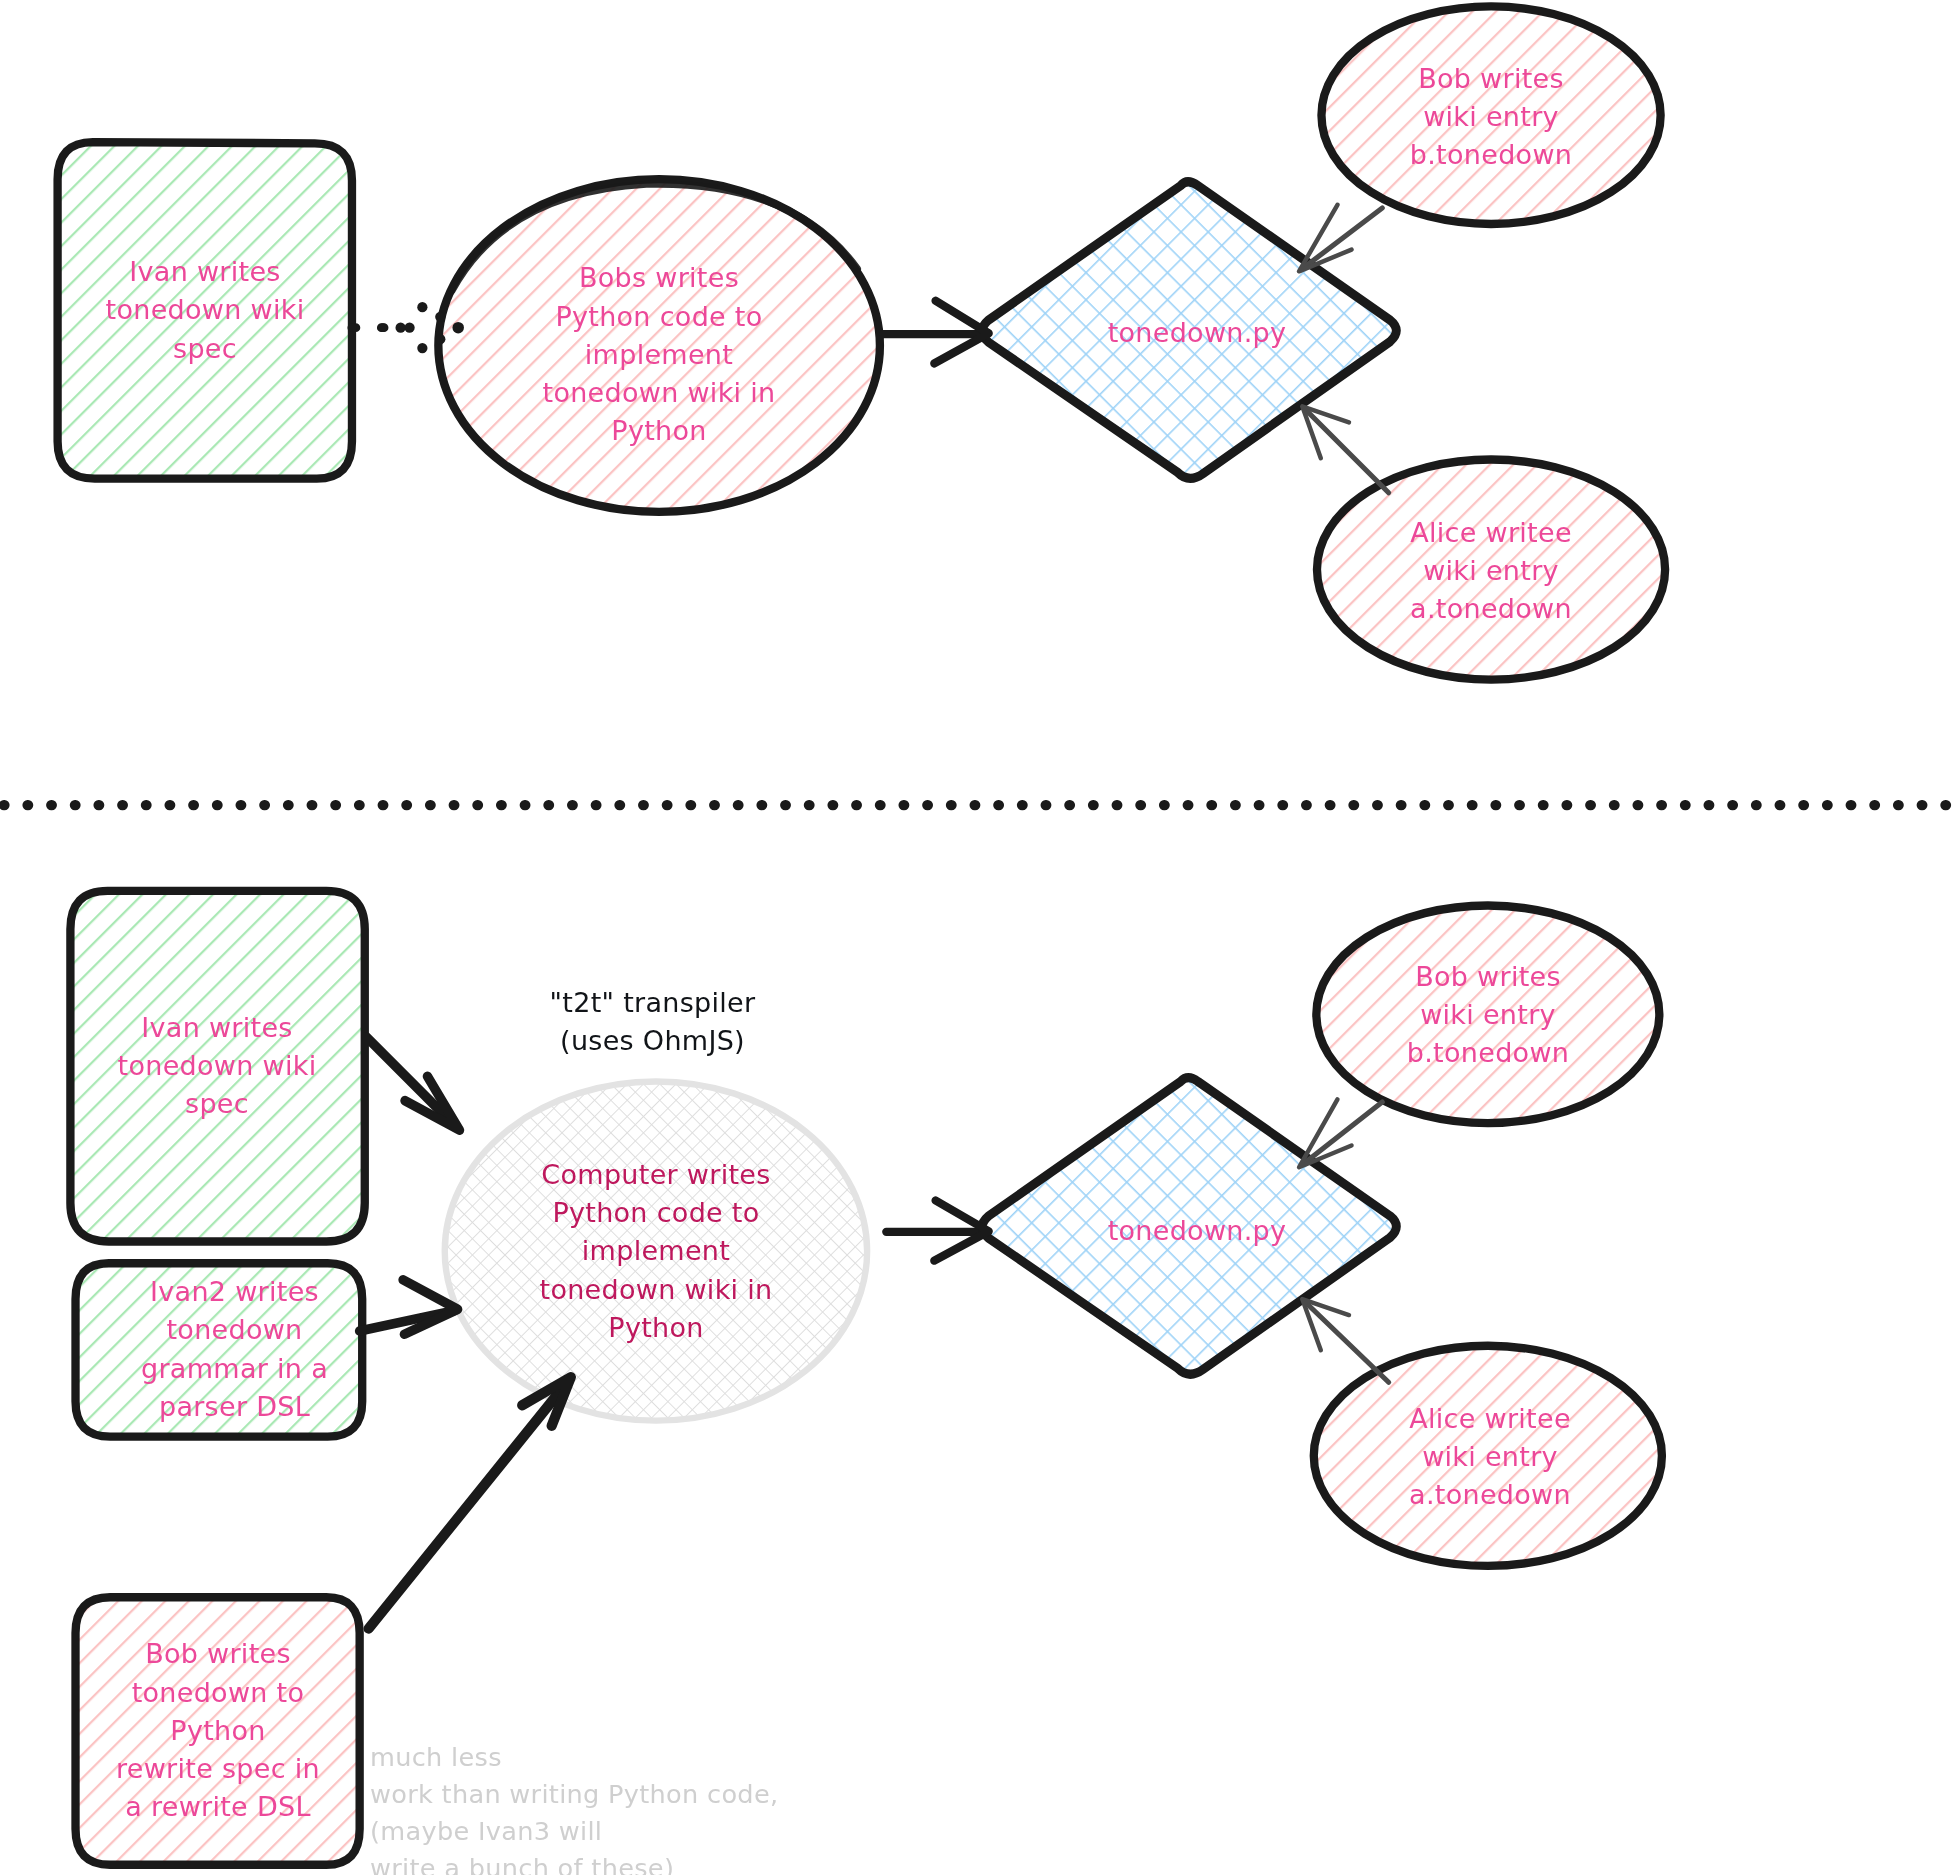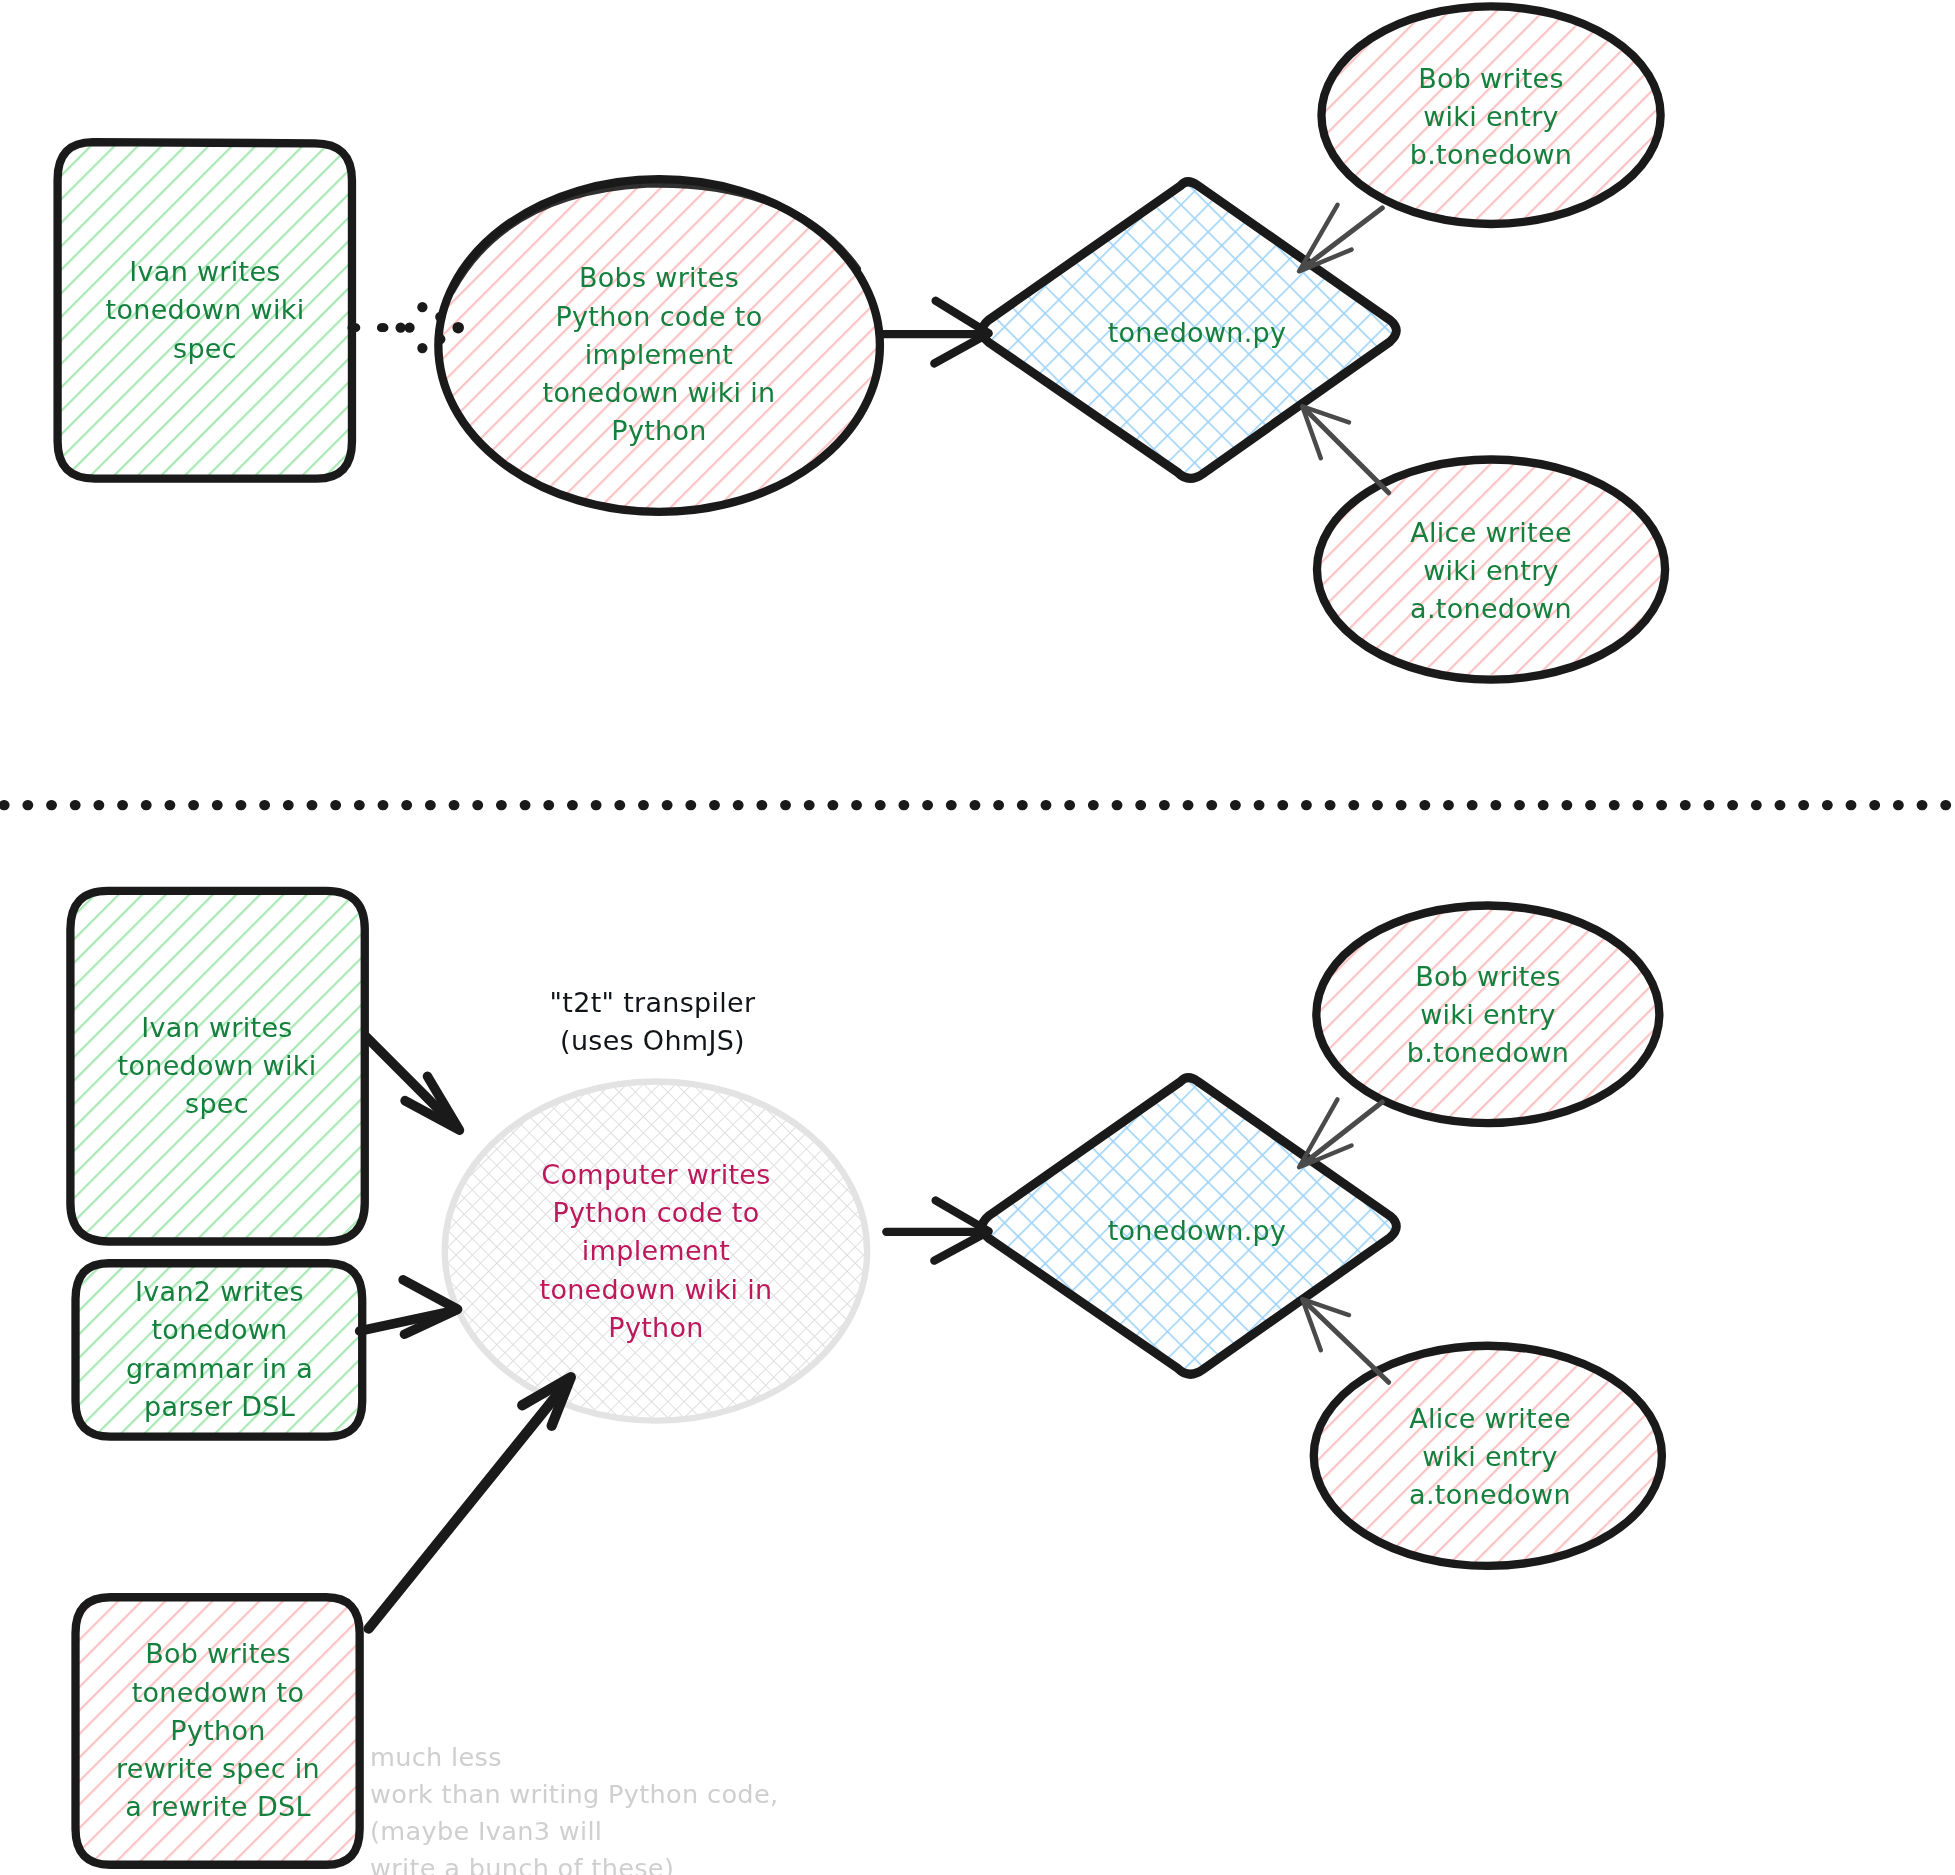--- a/index.html
+++ b/index.html
@@ -25,21 +25,21 @@
     height: 1875px;
     overflow: visible;
   }
   .node-text {
     position: absolute;
     display: flex;
     flex-direction: column;
     align-items: center;
     justify-content: center;
     text-align: center;
-    color: #15803d;
+    color: #ec4899;
     font-family: "DejaVu Sans", sans-serif;
     font-size: 27px;
     line-height: 1.42;
     letter-spacing: 0.3px;
     pointer-events: none;
     white-space: pre-line;
   }
   .node-text.gray { color: #be185d; }
   .free-label {
     position: absolute;
@@ -213,21 +213,21 @@
 b.tonedown</div>
 
   <div class="node-text" style="left:1331px;top:502px;  width:320px;  height:138px;">Alice writee
 wiki entry
 a.tonedown</div>
 
   <div class="node-text" style="left:70px; top:941px; width:294px;  height:250px;">Ivan writes
 tonedown wiki
 spec</div>
 
-  <div class="node-text" style="left:76px; top:1256px; width:287px;  height:187px;">Ivan2 writes
+  <div class="node-text" style="left:91px; top:1256px; width:287px;  height:187px;">Ivan2 writes
 tonedown
 grammar in a
 parser DSL</div>
 
   <div class="node-text" style="left:76px; top:1600px; width:284px;  height:262px;">Bob writes
 tonedown to
 Python
 rewrite spec in
 a rewrite DSL</div>
 

